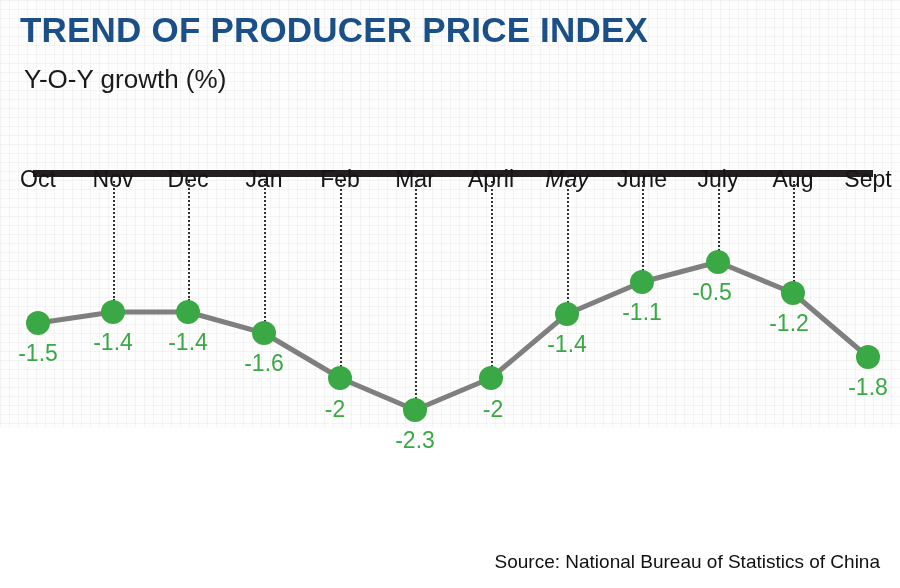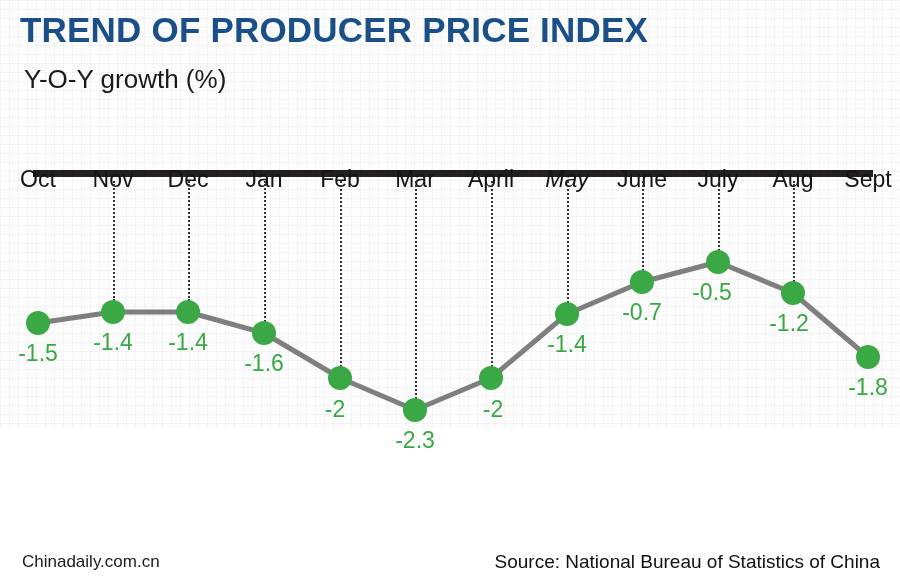--- a/index.html
+++ b/index.html
@@ -171,23 +171,22 @@
 
   <div id="value-labels">
       <div class="value-label" style="left: 38px; top: 340px;">-1.5</div>
       <div class="value-label" style="left: 113px; top: 329px;">-1.4</div>
       <div class="value-label" style="left: 188px; top: 329px;">-1.4</div>
       <div class="value-label" style="left: 264px; top: 350px;">-1.6</div>
       <div class="value-label" style="left: 335px; top: 396px;">-2</div>
       <div class="value-label" style="left: 415px; top: 427px;">-2.3</div>
       <div class="value-label" style="left: 493px; top: 396px;">-2</div>
       <div class="value-label" style="left: 567px; top: 331px;">-1.4</div>
-      <div class="value-label" style="left: 642px; top: 299px;">-0.7</div>
+      <div class="value-label" style="left: 642px; top: 299px;">-1.1</div>
       <div class="value-label" style="left: 712px; top: 279px;">-0.5</div>
       <div class="value-label" style="left: 789px; top: 310px;">-1.2</div>
       <div class="value-label" style="left: 868px; top: 374px;">-1.8</div>
     </div>
 
 
-  <div id="footer-left">Chinadaily.com.cn</div>
   <div id="footer-right">Source: National Bureau of Statistics of China</div>
 
 </div>
 
 </body></html>

